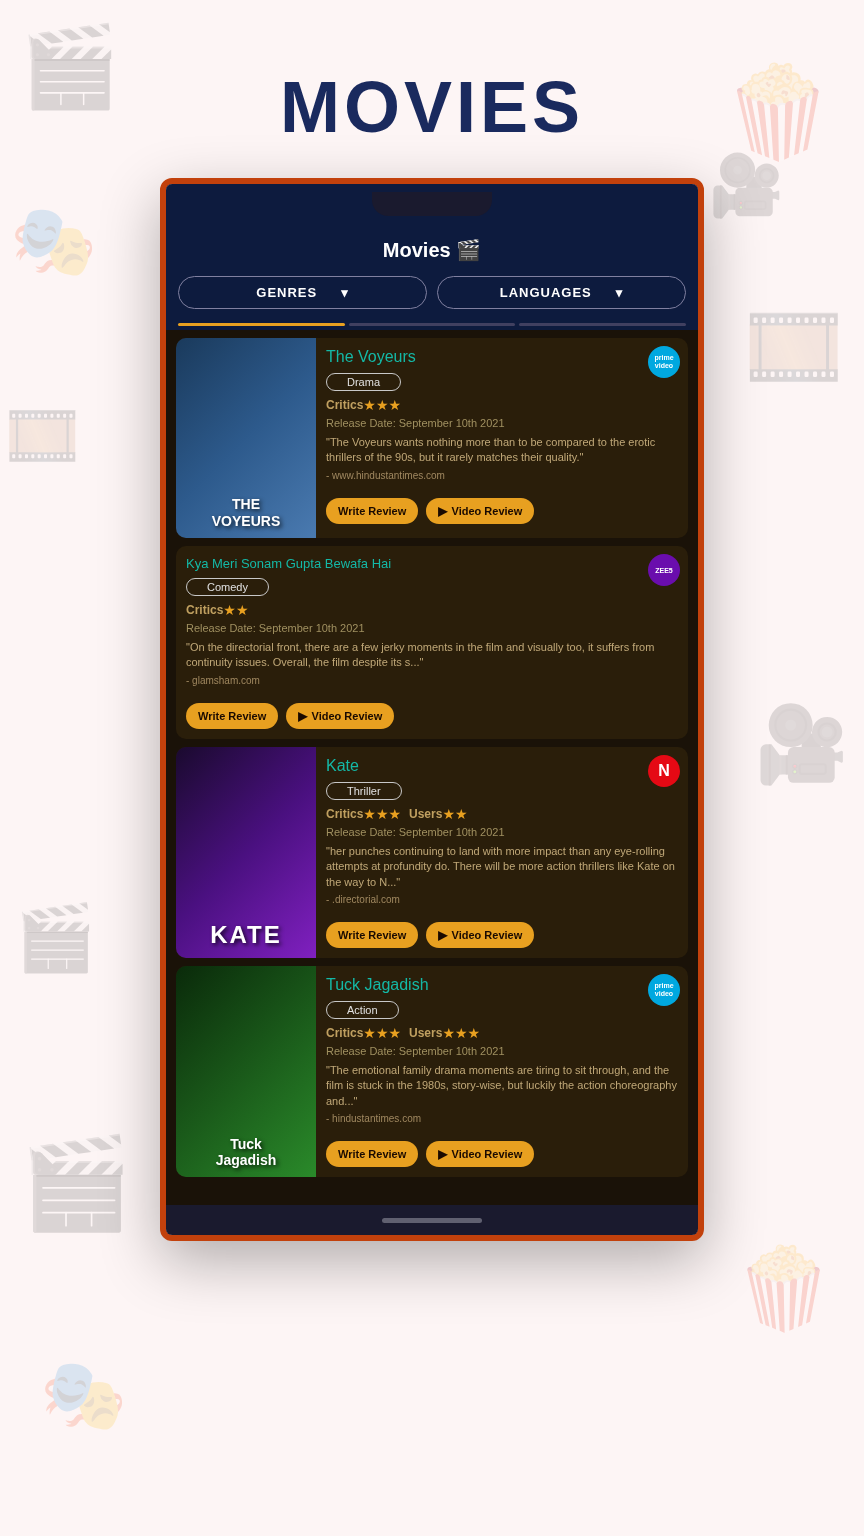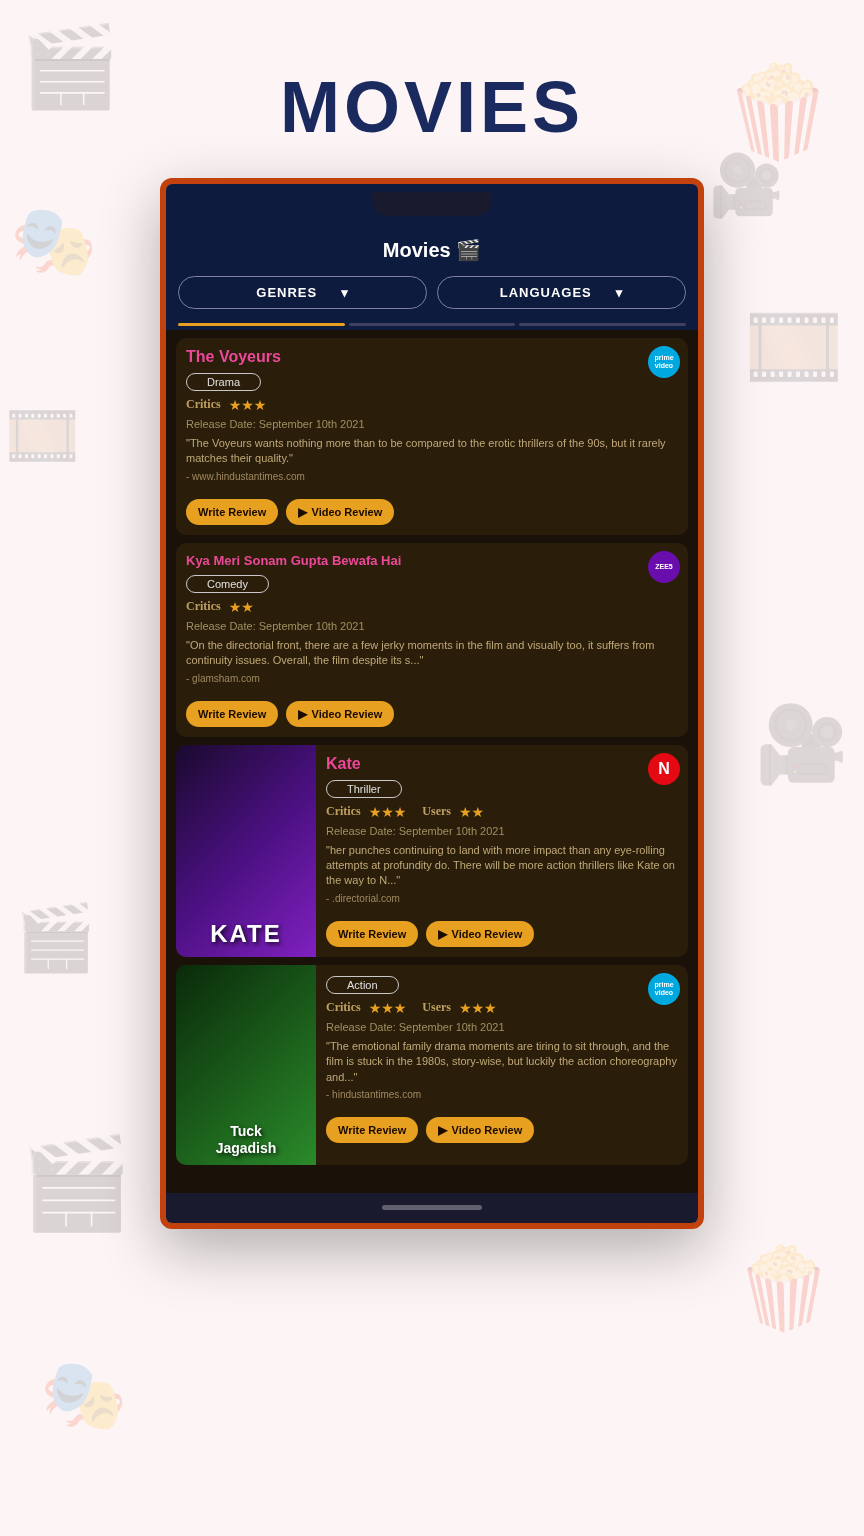--- a/index.html
+++ b/index.html
@@ -163,43 +163,41 @@
       justify-content: center;
       font-size: 8px;
       font-weight: 900;
     }
     .prime-badge { background: #00a8e0; color: white; }
     .zee5-badge { background: #6a0dad; color: white; }
     .netflix-badge { background: #e50914; color: white; font-size: 16px; font-weight: 900; }
     .prime2-badge { background: #00a8e0; color: white; }
 
     .movie-title {
-      color: #ec4899;
+      color: #14b8a6;
       font-size: 16px;
-      font-weight: 700;
+      font-weight: 400;
       margin-bottom: 6px;
       padding-right: 28px;
     }
 
     .genre-badge {
       display: inline-block;
       border: 1px solid #c8c8c8;
       border-radius: 12px;
       color: #e0e0e0;
       font-size: 11px;
       padding: 2px 20px;
       margin-bottom: 6px;
     }
 
     .rating-row {
       display: flex;
-      align-items: flex-start;
-      gap: 8px;
+      align-items: center;
       margin-bottom: 4px;
-      font-family: Liberation Serif, serif;
     }
     .rating-label {
       color: #c0a060;
       font-size: 12px;
       font-weight: 600;
     }
     .stars {
       color: #e8a020;
       font-size: 14px;
     }
@@ -292,20 +290,23 @@
 
   <div class="scroll-content">
 
     <div class="indicator-bar">
       <div class="indicator-dot"></div>
       <div class="indicator-dot inactive"></div>
       <div class="indicator-dot inactive"></div>
     </div>
 
     <div class="movie-card">
+      <div class="movie-poster poster-voyeurs">
+        <div class="poster-text">THE<br>VOYEURS</div>
+      </div>
       <div class="movie-info">
         <div class="platform-badge prime-badge">
           <span style="font-size:7px;text-align:center;line-height:1.1;">prime<br>video</span>
         </div>
         <div class="movie-title">The Voyeurs</div>
         <div class="genre-badge">Drama</div>
         <div class="rating-row">
           <span class="rating-label">Critics</span>
           <span class="stars">★★★</span>
         </div>
@@ -376,20 +377,21 @@
     </div>
 
     <div class="movie-card">
       <div class="movie-poster poster-tuck">
         <div class="poster-text" style="font-size:14px;">Tuck<br>Jagadish</div>
       </div>
       <div class="movie-info">
         <div class="platform-badge prime2-badge">
           <span style="font-size:7px;text-align:center;line-height:1.1;">prime<br>video</span>
         </div>
+        <div class="movie-title">Tuck Jagadish</div>
         <div class="genre-badge">Action</div>
         <div class="rating-row">
           <span class="rating-label">Critics</span>
           <span class="stars">★★★</span>
           <span class="rating-label" style="margin-left:8px;">Users</span>
           <span class="stars">★★★</span>
         </div>
         <div class="release-date">Release Date:  September 10th 2021</div>
         <div class="review-text">"The emotional family drama moments are tiring to sit through, and the film is stuck in the 1980s, story-wise, but luckily the action choreography and..."</div>
         <div class="review-source">- hindustantimes.com</div>

